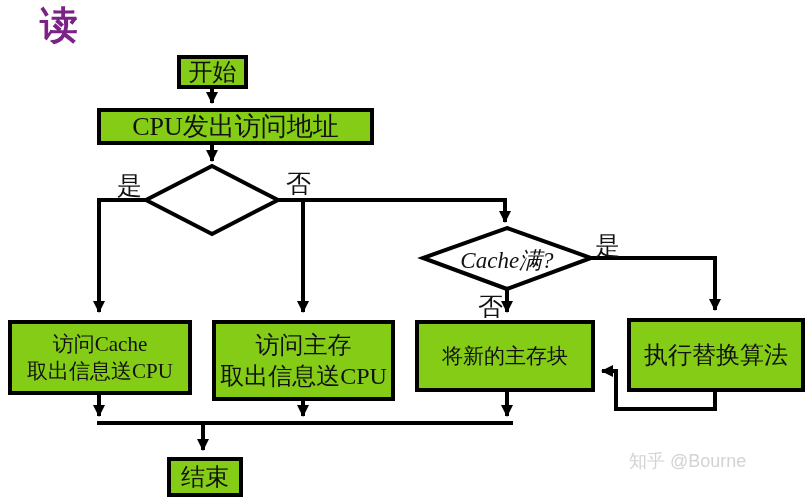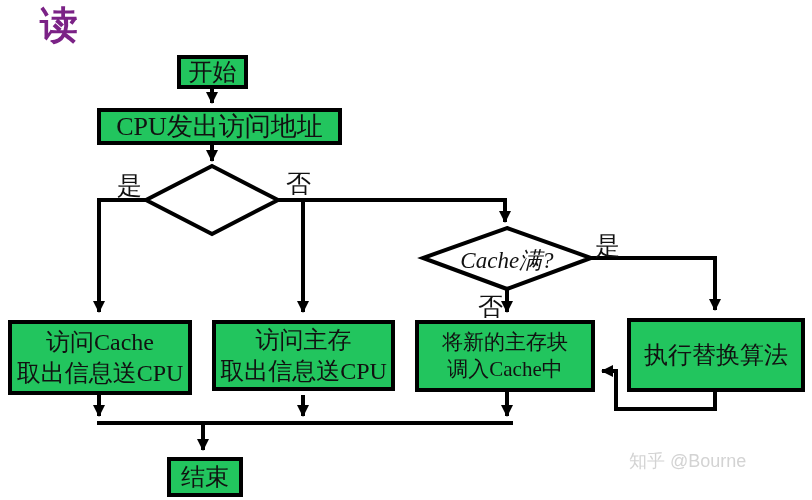--- a/index.html
+++ b/index.html
@@ -15,21 +15,21 @@
   }
   .page-title{
     position:absolute;left:40px;top:0px;font-size:38px;font-weight:600;
     color:var(--color-title);letter-spacing:2px;
   }
   svg.wires{position:absolute;left:0;top:0;width:812px;height:500px;}
   svg.wires polyline,svg.wires line{fill:none;stroke:var(--color-line);stroke-width:4;}
   svg.wires polygon.diamond{fill:#fff;stroke:var(--color-line);stroke-width:4;stroke-linejoin:miter;}
   .node{
     position:absolute;box-sizing:border-box;border:4px solid var(--color-line);
-    background:#22c55e;display:flex;flex-direction:column;align-items:center;
+    background:#84cc16;display:flex;flex-direction:column;align-items:center;
     justify-content:center;text-align:center;line-height:1.28;
   }
   .node .ln{white-space:nowrap;}
   .lbl{position:absolute;font-size:25px;white-space:nowrap;}
   .diamond-label{position:absolute;text-align:center;white-space:nowrap;}
   .watermark{
     position:absolute;left:629px;top:449px;font-size:18px;
     font-family:"Liberation Sans","DejaVu Sans",sans-serif;
     color:var(--color-watermark);text-shadow:-1px -1px 0 #ffffff;white-space:nowrap;
   }
@@ -73,37 +73,36 @@
     <line x1="203" y1="423" x2="203" y2="450" marker-end="url(#arrow)"></line>
 
     <polygon class="diamond" points="212,166 278,200 212,234 146,200"></polygon>
     <polygon class="diamond" points="507,228 591,258 507,289 423,258"></polygon>
   </svg>
 
   <div class="node" style="left:177px;top:55px;width:71px;height:34px;font-size:24px;">
     <div class="ln">开始</div>
   </div>
 
-  <div class="node" style="left:97px;top:108px;width:245px;height:37px;font-size:26px;">
+  <div class="node" style="left:97px;top:108px;width:277px;height:37px;font-size:26px;">
     <div class="ln">CPU发出访问地址</div>
   </div>
 
-  <div class="node" style="left:8px;top:320px;width:184px;height:75px;font-size:24px;">
+  <div class="node" style="left:8px;top:320px;width:184px;height:75px;font-size:21px;">
     <div class="ln">访问Cache</div>
     <div class="ln">取出信息送CPU</div>
   </div>
 
-  <div class="node" style="left:212px;top:320px;width:183px;height:71px;font-size:24px;">
+  <div class="node" style="left:212px;top:320px;width:183px;height:81px;font-size:24px;">
     <div class="ln">访问主存</div>
     <div class="ln">取出信息送CPU</div>
   </div>
 
   <div class="node" style="left:415px;top:320px;width:180px;height:72px;font-size:21px;">
     <div class="ln">将新的主存块</div>
-    <div class="ln">调入Cache中</div>
   </div>
 
   <div class="node" style="left:627px;top:318px;width:178px;height:74px;font-size:24px;">
     <div class="ln">执行替换算法</div>
   </div>
 
   <div class="node" style="left:167px;top:457px;width:76px;height:40px;font-size:24px;">
     <div class="ln">结束</div>
   </div>
 

